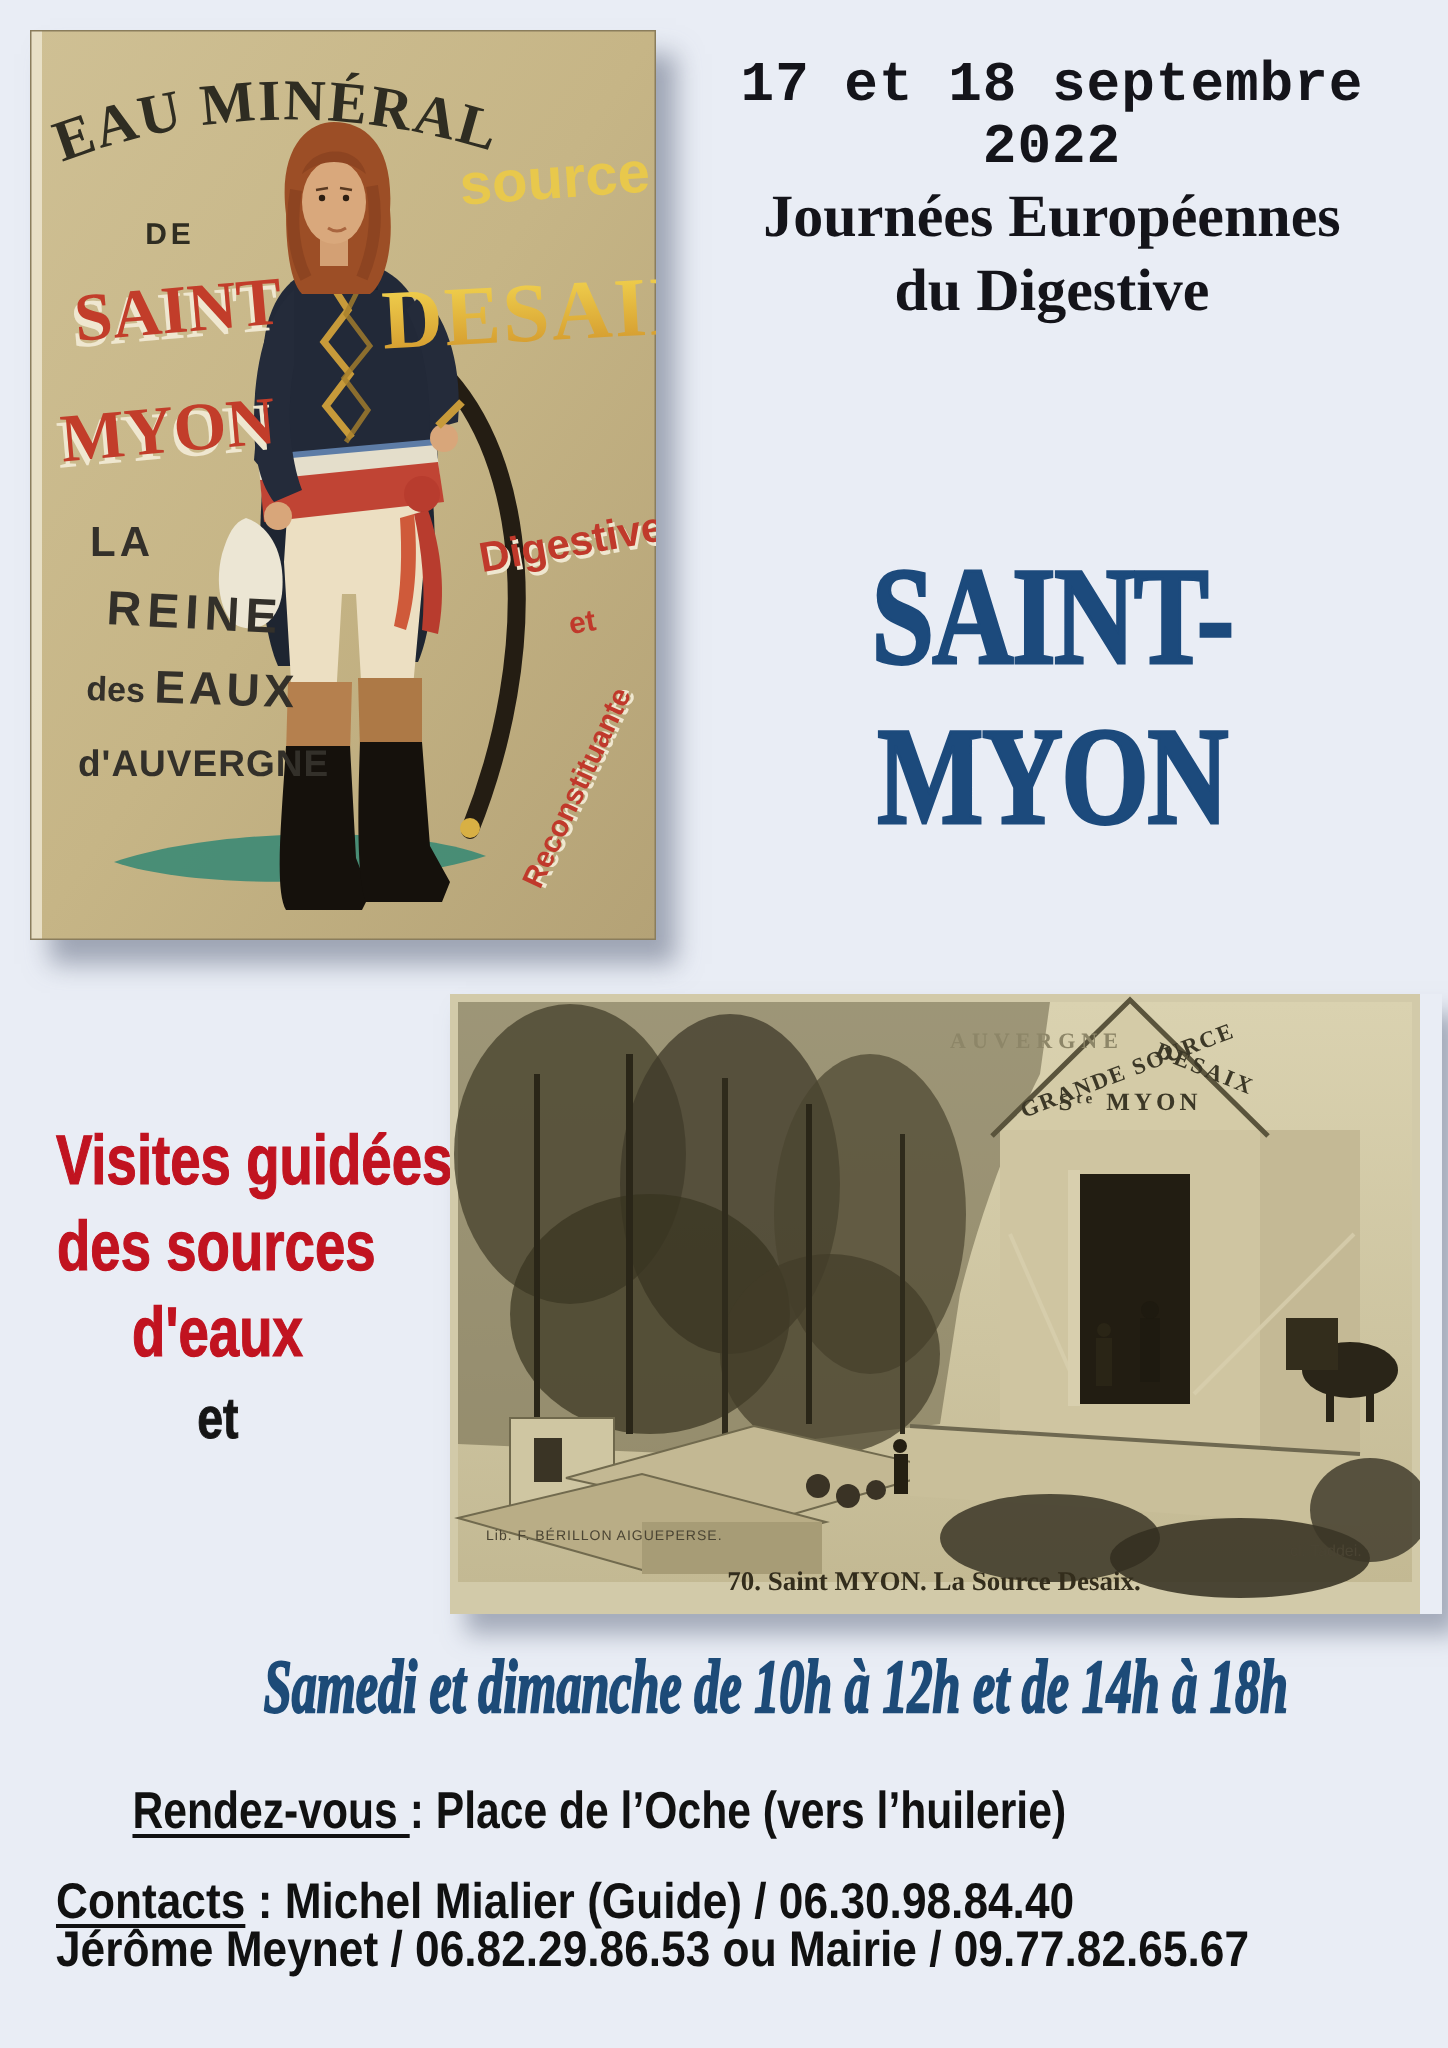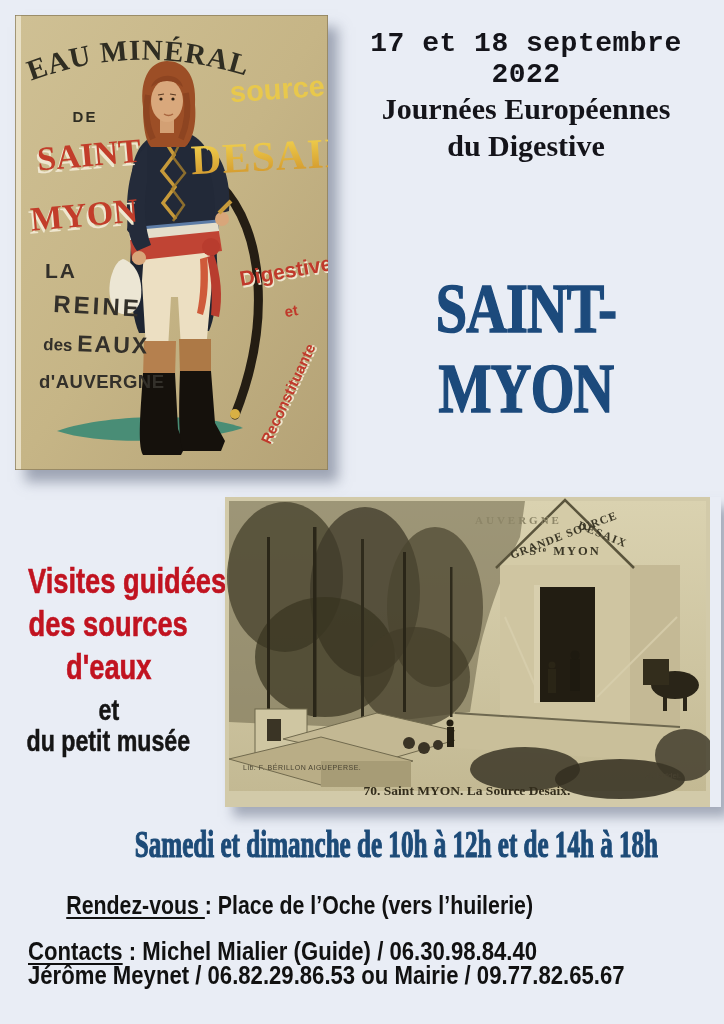--- a/index.html
+++ b/index.html
@@ -55,21 +55,21 @@
   }
   .visits .gap{height:7px;}
   
   .postcard-wrap{
     position:absolute; left:225px; top:497px; width:496px; height:310px;
     box-shadow:8px 10px 11px rgba(96,106,128,.5);
   }
   .postcard-wrap svg{display:block;}
   
   .schedule{
-    position:absolute; left:0; top:822px; width:724px; text-align:center;
+    position:absolute; left:0; top:822px; width:724px; text-align:center;font-style:italic;
   }
   .schedule span{
     display:inline-block; font-family:"Liberation Serif", serif; font-weight:bold;
     font-size:38px; color:#1d4b78; white-space:nowrap;
     transform:scaleX(.66); transform-origin:center;
     -webkit-text-stroke:1.2px #1d4b78;
   }
   
   .meeting{
     position:absolute; left:0; top:890px; width:600px; text-align:center;
@@ -191,21 +191,20 @@
   <div class="town">
     <span>SAINT-MYON</span>
   </div>
 
   <div class="visits">
     <div class="red-line"><span>Visites guidées</span></div>
     <div class="red-line"><span>des sources</span></div>
     <div class="red-line"><span>d'eaux</span></div>
     <div class="gap"></div>
     <div class="blk-line"><span>et</span></div>
-    <div class="blk-line"><span>du petit musée</span></div>
   </div>
 
   <div class="postcard-wrap">
     <svg width="485" height="310" viewBox="0 0 485 310" xmlns="http://www.w3.org/2000/svg">
       <defs>
         <linearGradient id="sky" x1="0" y1="0" x2="0" y2="1">
           <stop offset="0" stop-color="#dad2b0"></stop>
           <stop offset=".6" stop-color="#cdc4a0"></stop>
           <stop offset="1" stop-color="#c3b993"></stop>
         </linearGradient>

